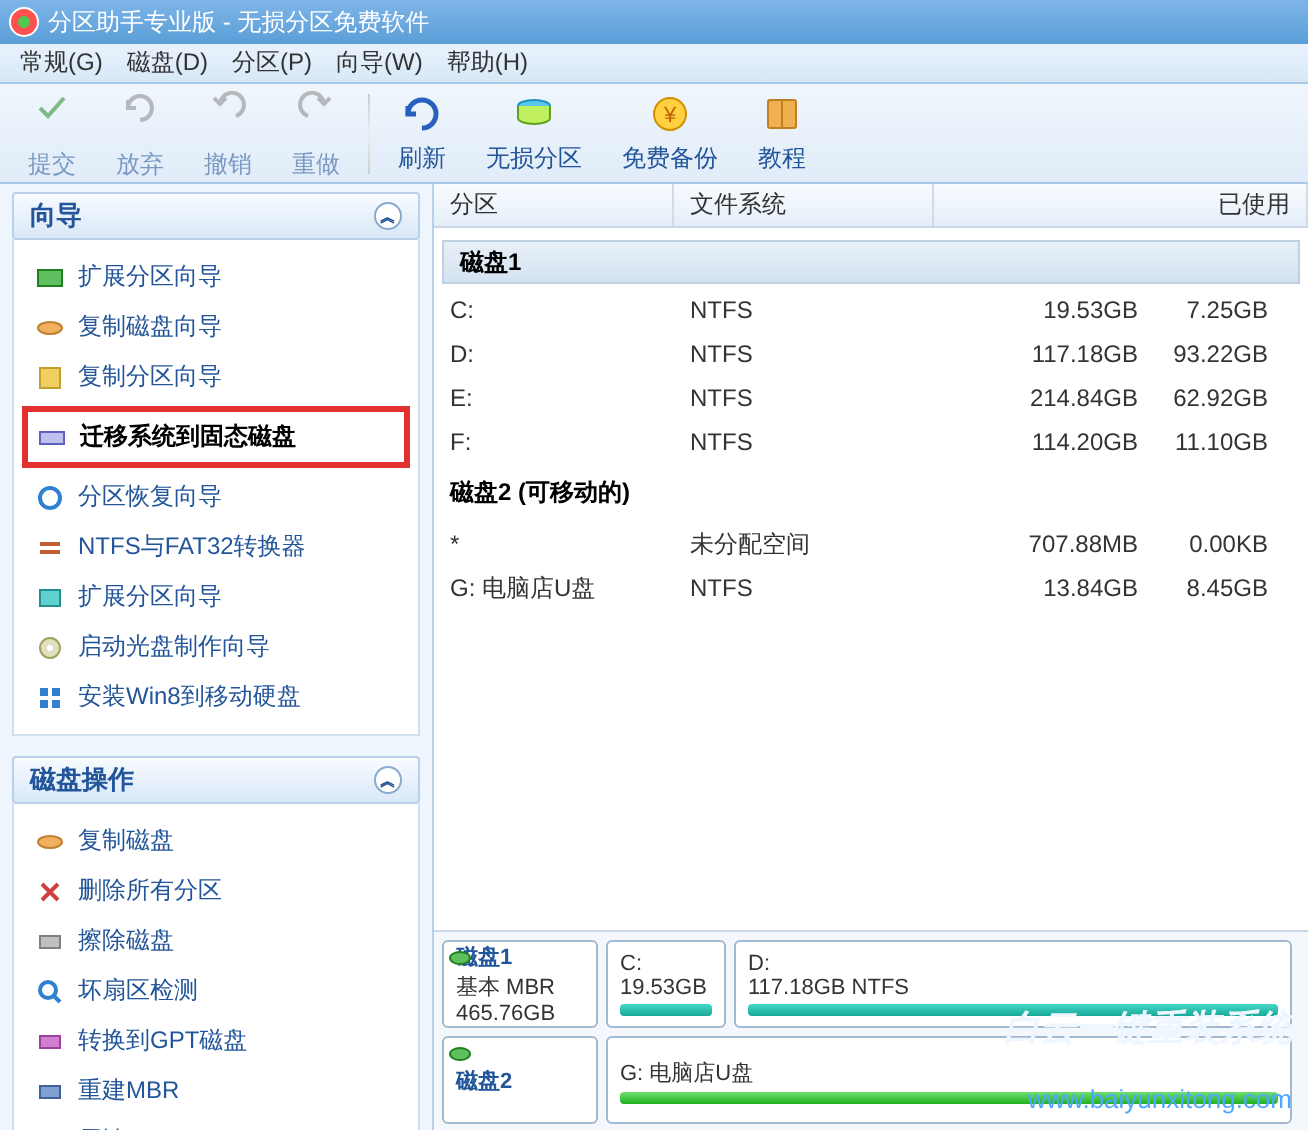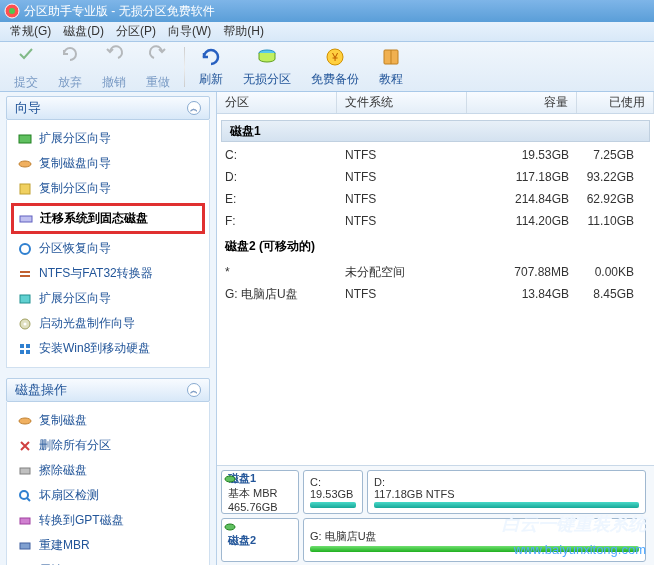--- a/index.html
+++ b/index.html
@@ -16,21 +16,21 @@
 .toolbar .tb-btn { display: flex; flex-direction: column; align-items: center; justify-content: center; padding: 0 10px; color: #225599; height: 100%; }
 .toolbar .tb-btn .tb-icon { width: 24px; height: 24px; display: flex; align-items: center; justify-content: center; }
 .toolbar .tb-btn .tb-label { font-size: 12px; margin-top: 2px; }
 .toolbar .sep { width: 1px; height: 40px; background: linear-gradient(#ccc, #eee, #ccc); margin: 0 4px; }
 .toolbar .tb-btn.disabled { opacity: 0.55; justify-content: space-between; }
 
 .main { display: flex; height: calc(565px - 22px - 20px - 50px); }
 
 .left-panel { width: 217px; background: #eef5fc; border-right: 1px solid #b8d0e8; overflow: hidden; display: flex; flex-direction: column; }
 .panel-group { margin: 4px 6px 6px 6px; }
-.panel-header { height: 24px; background: linear-gradient(#f8fbff, #d8e8f8); border: 1px solid #b8d0e8; border-radius: 2px; display: flex; align-items: center; justify-content: space-between; padding: 0 8px; color: #225599; font-weight: normal; font-size: 13px; }
+.panel-header { height: 24px; background: linear-gradient(#f8fbff, #d8e8f8); border: 1px solid #b8d0e8; border-radius: 2px; display: flex; align-items: center; justify-content: space-between; padding: 0 8px; color: #225599; font-weight: bold; font-size: 13px; }
 .panel-header .chev { width: 14px; height: 14px; border: 1px solid #88aad0; border-radius: 50%; display: flex; align-items: center; justify-content: center; color: #225599; font-size: 8px; background: #fff; }
 .panel-body { background: #fff; border: 1px solid #d0e0f0; border-top: none; padding: 6px 4px; }
 .panel-item { display: flex; align-items: center; padding: 4px 6px; color: #225599; }
 .panel-item .pi-icon { width: 16px; height: 16px; margin-right: 6px; display: flex; align-items: center; justify-content: center; }
 .panel-item.highlight { border: 3px solid #e03030; color: #000; margin: 2px 0; padding: 4px 4px; font-weight: bold; }
 
 .right-panel { flex: 1; display: flex; flex-direction: column; background: #fff; }
 .list-header { height: 22px; background: linear-gradient(#f8fbff, #e4eef8); border-bottom: 1px solid #c8d8e8; display: flex; align-items: center; font-size: 12px; color: #333; }
 .list-header .col { padding: 0 8px; border-right: 1px solid #d0dce8; height: 100%; display: flex; align-items: center; }
 .col-partition { width: 120px; }
@@ -54,21 +54,21 @@
 .disk-block.head { width: 78px; }
 .disk-block.head .disk-icon { position: absolute; left: 2px; top: 2px; width: 12px; height: 12px; }
 .disk-block .dname { font-weight: bold; font-size: 11px; color: #225599; }
 .disk-block.part { min-width: 60px; }
 .disk-block.part.c { width: 60px; }
 .disk-block.part.d { flex: 1; }
 .part-bar { height: 6px; border-radius: 2px; margin-top: 2px; }
 .part-bar.teal { background: linear-gradient(#48d8c8, #18a898); }
 .part-bar.green { background: linear-gradient(#70e070, #20b020); }
 
-.watermark { position: absolute; right: 8px; bottom: 29px; color: #eef6ff; font-size: 18px; font-weight: bold; pointer-events: none; font-style: italic; }
+.watermark { position: absolute; right: 8px; bottom: 39px; color: #eef6ff; font-size: 18px; font-weight: bold; pointer-events: none; font-style: italic; }
 .watermark-url { position: absolute; right: 8px; bottom: 8px; color: #4fa8ff; font-size: 13px; pointer-events: none; margin-left: 22px; }
 
 svg { display: block; }
 </style>
 </head>
 <body>
 
 <div class="titlebar">
   <span class="app-icon">
     <svg viewBox="0 0 16 16">
@@ -315,21 +315,20 @@
           <span>属性</span>
         </div>
       </div>
     </div>
   </div>
 
   <div class="right-panel">
     <div class="list-header">
       <div class="col col-partition">分区</div>
       <div class="col col-fs">文件系统</div>
-      <div class="col col-capacity">容量</div>
       <div class="col col-used">已使用</div>
     </div>
 
     <div class="list-scroll">
       <div class="disk-header">磁盘1</div>
       <div class="row">
         <div class="cell c-part">C:</div>
         <div class="cell c-fs">NTFS</div>
         <div class="cell c-cap">19.53GB</div>
         <div class="cell c-used">7.25GB</div>

